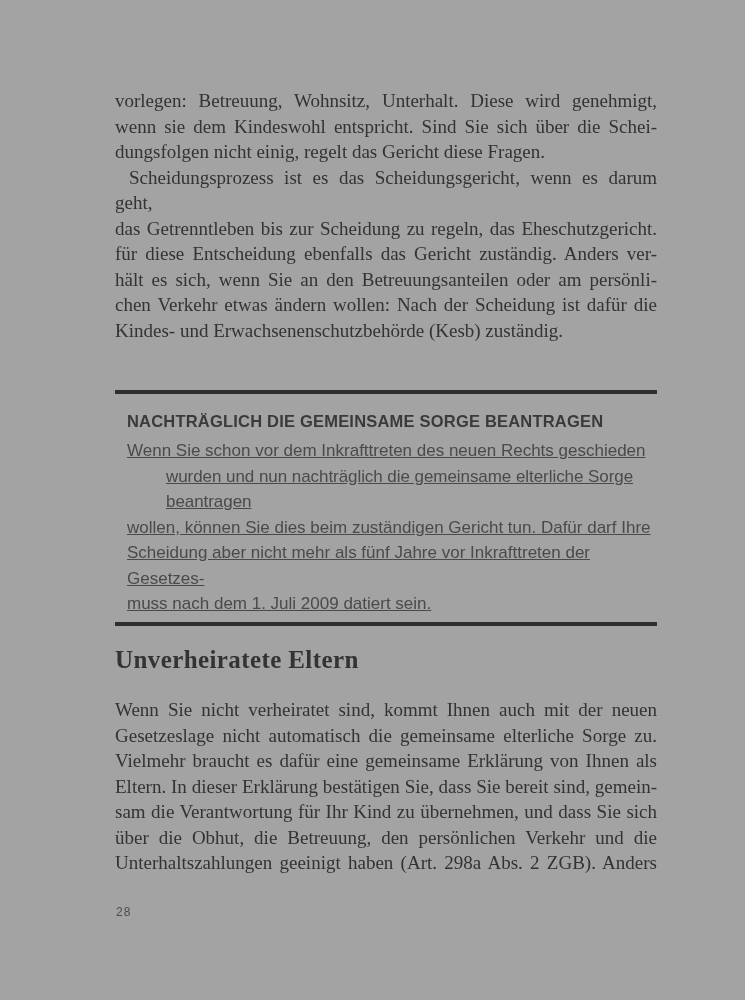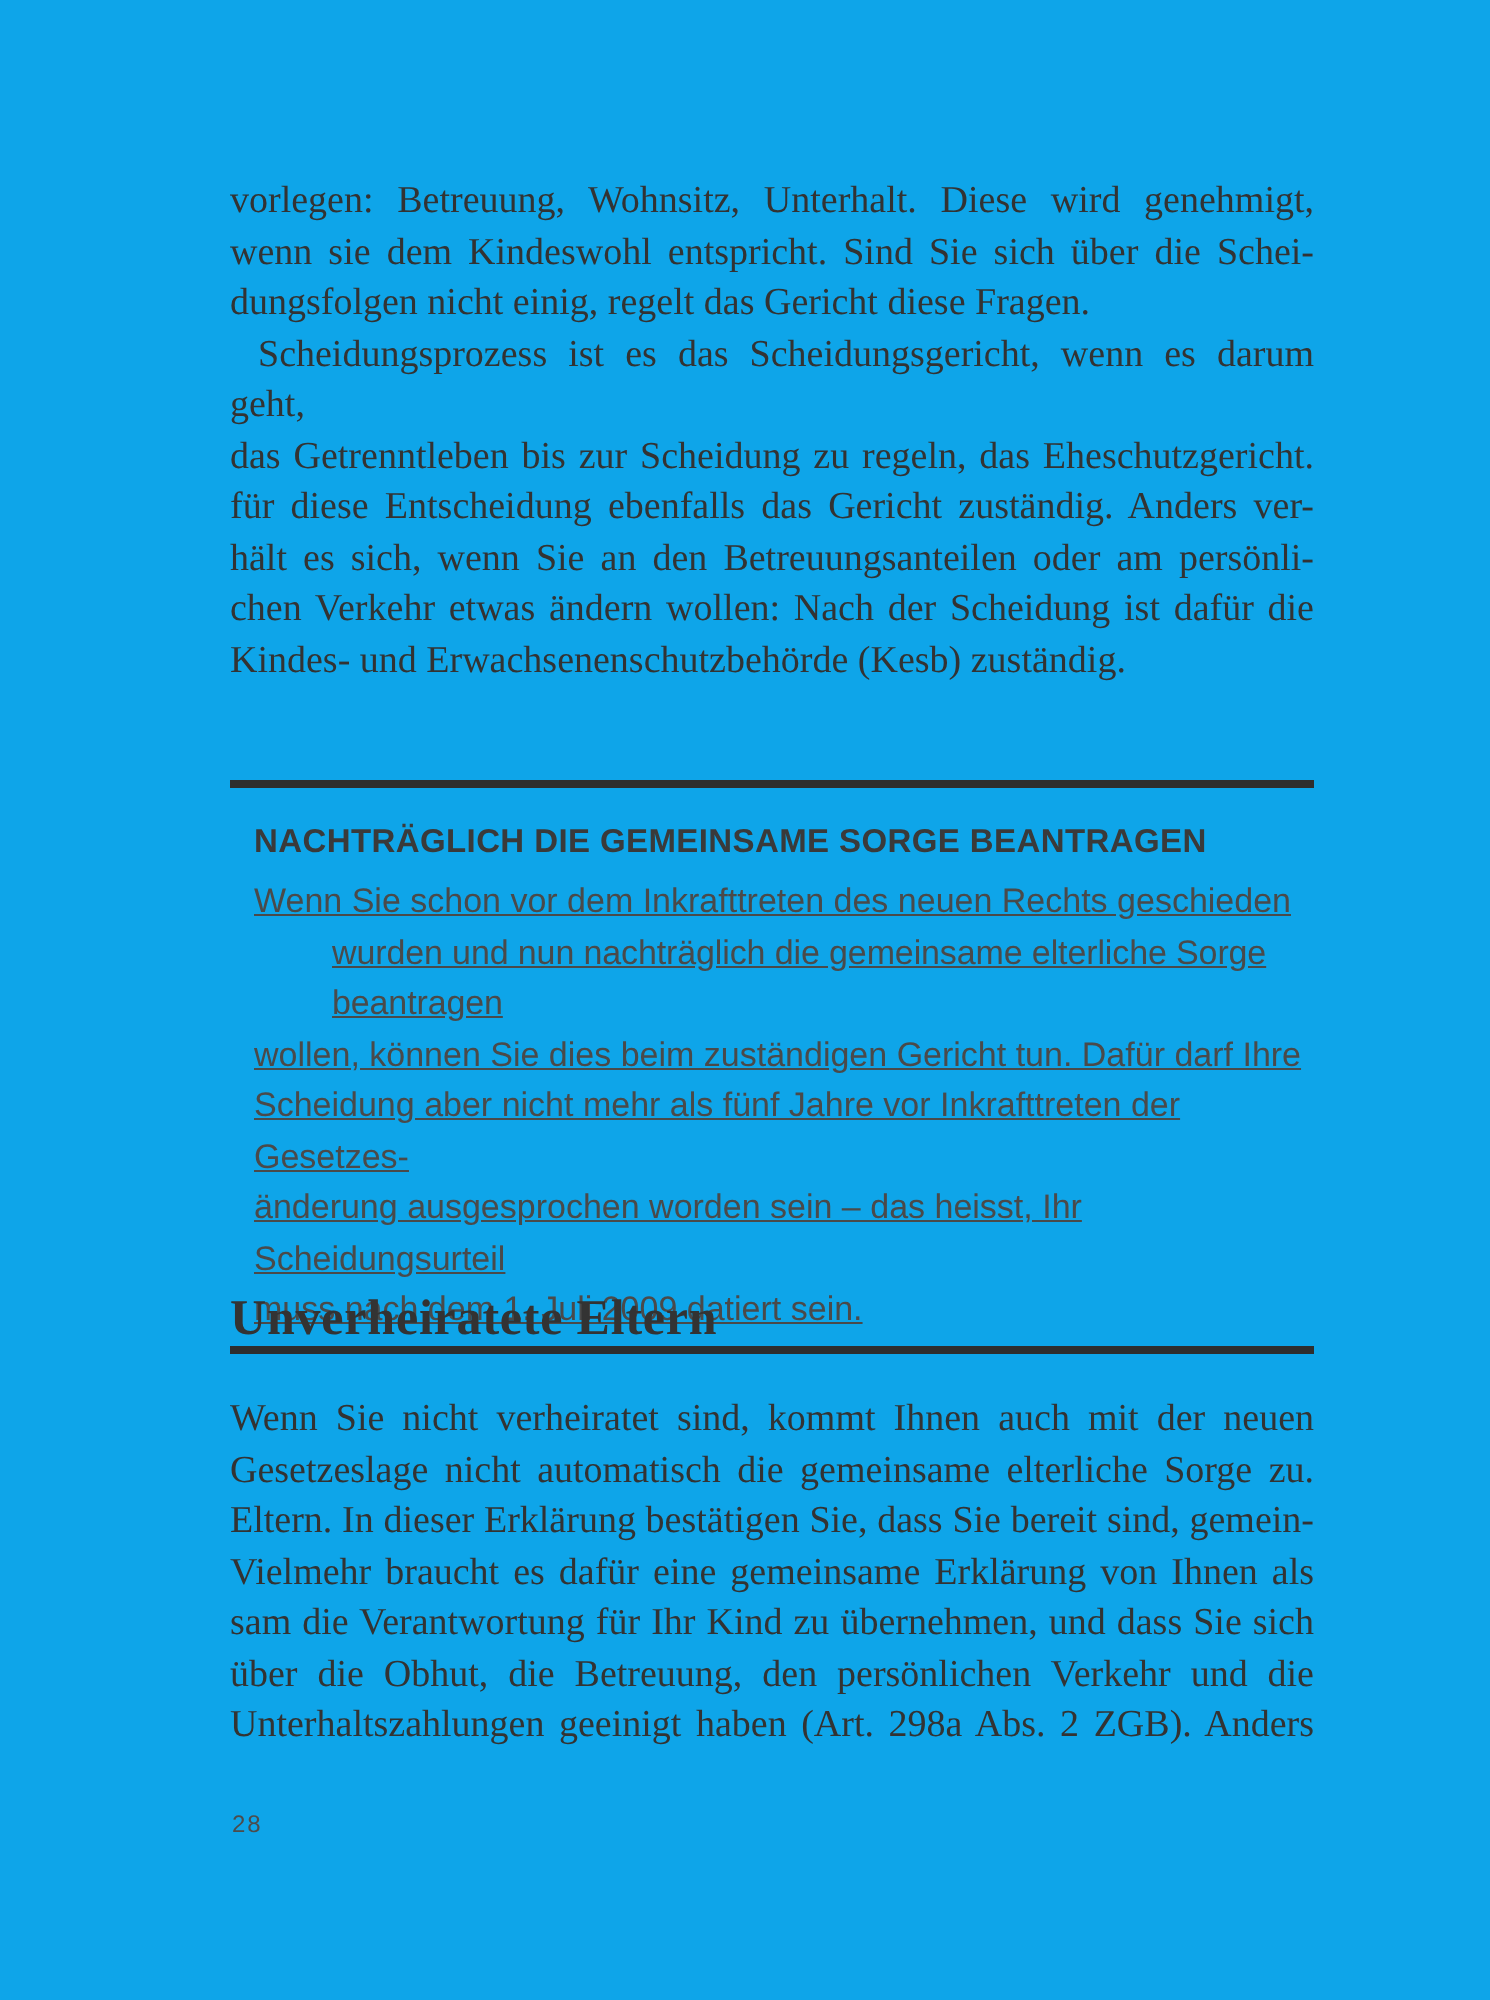--- a/index.html
+++ b/index.html
@@ -4,21 +4,21 @@
 <style>
   html, body {
     margin: 0;
     padding: 0;
     background: #e8e8e8;
   }
   .page {
     position: relative;
     width: 745px;
     height: 1000px;
-    background: #0ea5e9;
+    background: #a3a3a3;
     font-family: "Liberation Serif", serif;
     overflow: hidden;
     margin: 0 auto;
   }
   .text-block {
     position: absolute;
     left: 115px;
     width: 542px;
     color: #333333;
     font-size: 19px;
@@ -108,34 +108,33 @@
 
   <div class="infobox">
     <div class="rule"></div>
     <div class="infobox-inner">
       <div class="infobox-title fit" style="">NACHTRÄGLICH DIE GEMEINSAME SORGE BEANTRAGEN</div>
       <div class="infobox-body">
           <div class="line" style="">Wenn Sie schon vor dem Inkrafttreten des neuen Rechts geschieden</div>
           <div class="line" style="letter-spacing: -0.06px; margin-left: 39px;">wurden und nun nachträglich die gemeinsame elterliche Sorge beantragen</div>
           <div class="line" style="">wollen, können Sie dies beim zuständigen Gericht tun. Dafür darf Ihre</div>
           <div class="line" style="">Scheidung aber nicht mehr als fünf Jahre vor Inkrafttreten der Gesetzes-</div>
-          <div class="line" style="">änderung ausgesprochen worden sein – das heisst, Ihr Scheidungsurteil</div>
           <div class="line last" style="">muss nach dem 1. Juli 2009 datiert sein.</div>
         </div>
     </div>
     <div class="rule"></div>
   </div>
 
   <h2 class="section-heading">Unverheiratete Eltern</h2>
 
   <div class="text-block pos-bottom justified" data-justify-last="">
       <div class="line" style="">Wenn Sie nicht verheiratet sind, kommt Ihnen auch mit der neuen</div>
       <div class="line" style="">Gesetzeslage nicht automatisch die gemeinsame elterliche Sorge zu.</div>
+      <div class="line" style="">Vielmehr braucht es dafür eine gemeinsame Erklärung von Ihnen als</div>
       <div class="line" style="">Eltern. In dieser Erklärung bestätigen Sie, dass Sie bereit sind, gemein-</div>
-      <div class="line" style="">Vielmehr braucht es dafür eine gemeinsame Erklärung von Ihnen als</div>
       <div class="line" style="">sam die Verantwortung für Ihr Kind zu übernehmen, und dass Sie sich</div>
       <div class="line" style="">über die Obhut, die Betreuung, den persönlichen Verkehr und die</div>
       <div class="line last" style="">Unterhaltszahlungen geeinigt haben (Art. 298a Abs. 2 ZGB). Anders</div>
     </div>
 
   <div class="page-number">28</div>
 
 </div>
 
 </body></html>

